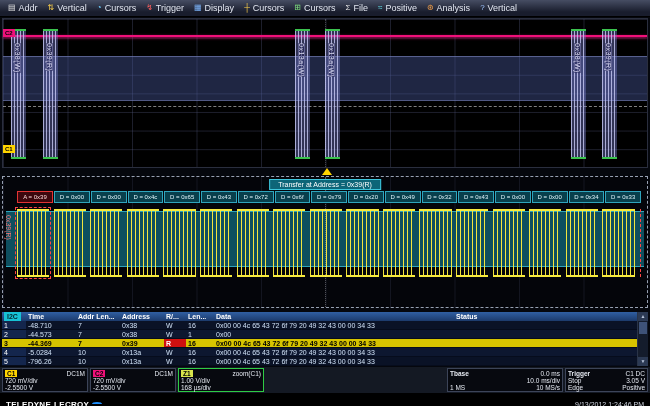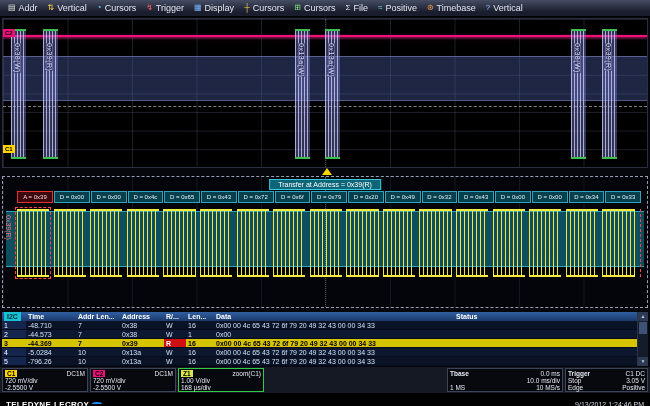--- a/index.html
+++ b/index.html
@@ -120,21 +120,21 @@
       <div class="menu-item">
         <span class="menu-icon" style="color: rgb(232, 232, 232);">Σ</span>
         <span>File</span>
       </div>
       <div class="menu-item">
         <span class="menu-icon" style="color: rgb(95, 215, 224);">≈</span>
         <span>Positive</span>
       </div>
       <div class="menu-item">
         <span class="menu-icon" style="color: rgb(255, 166, 74);">⊛</span>
-        <span>Timebase</span>
+        <span>Analysis</span>
       </div>
       <div class="menu-item">
         <span class="menu-icon" style="color: rgb(159, 196, 255);">?</span>
         <span>Vertical</span>
       </div>
     </div>
 
   <div class="main-grid">
     <div class="decode-band"></div>
     <div class="c2-trace"></div>

